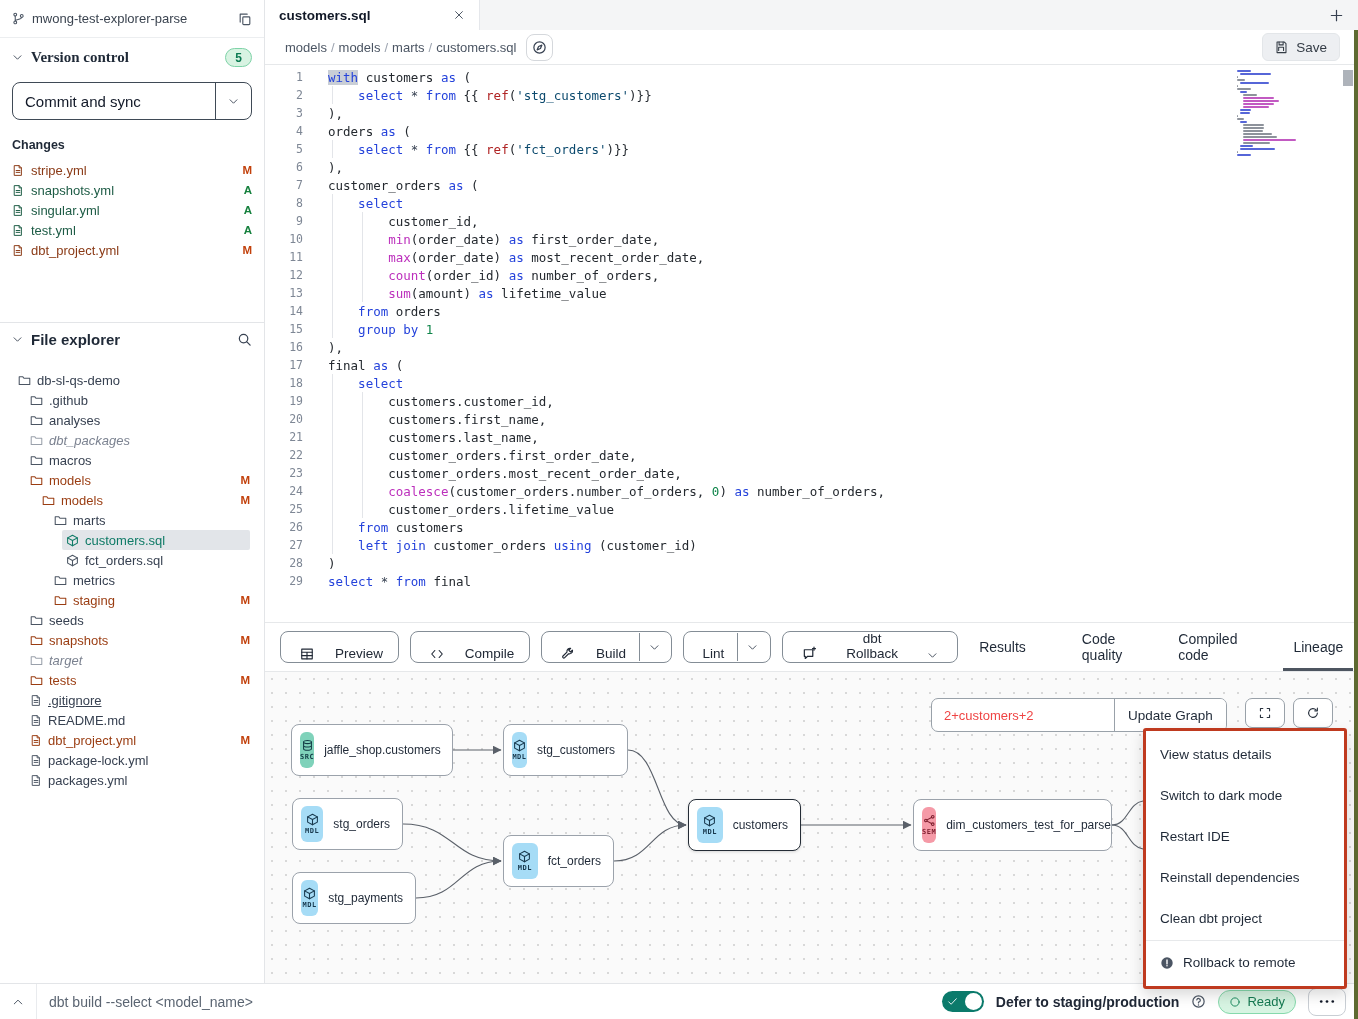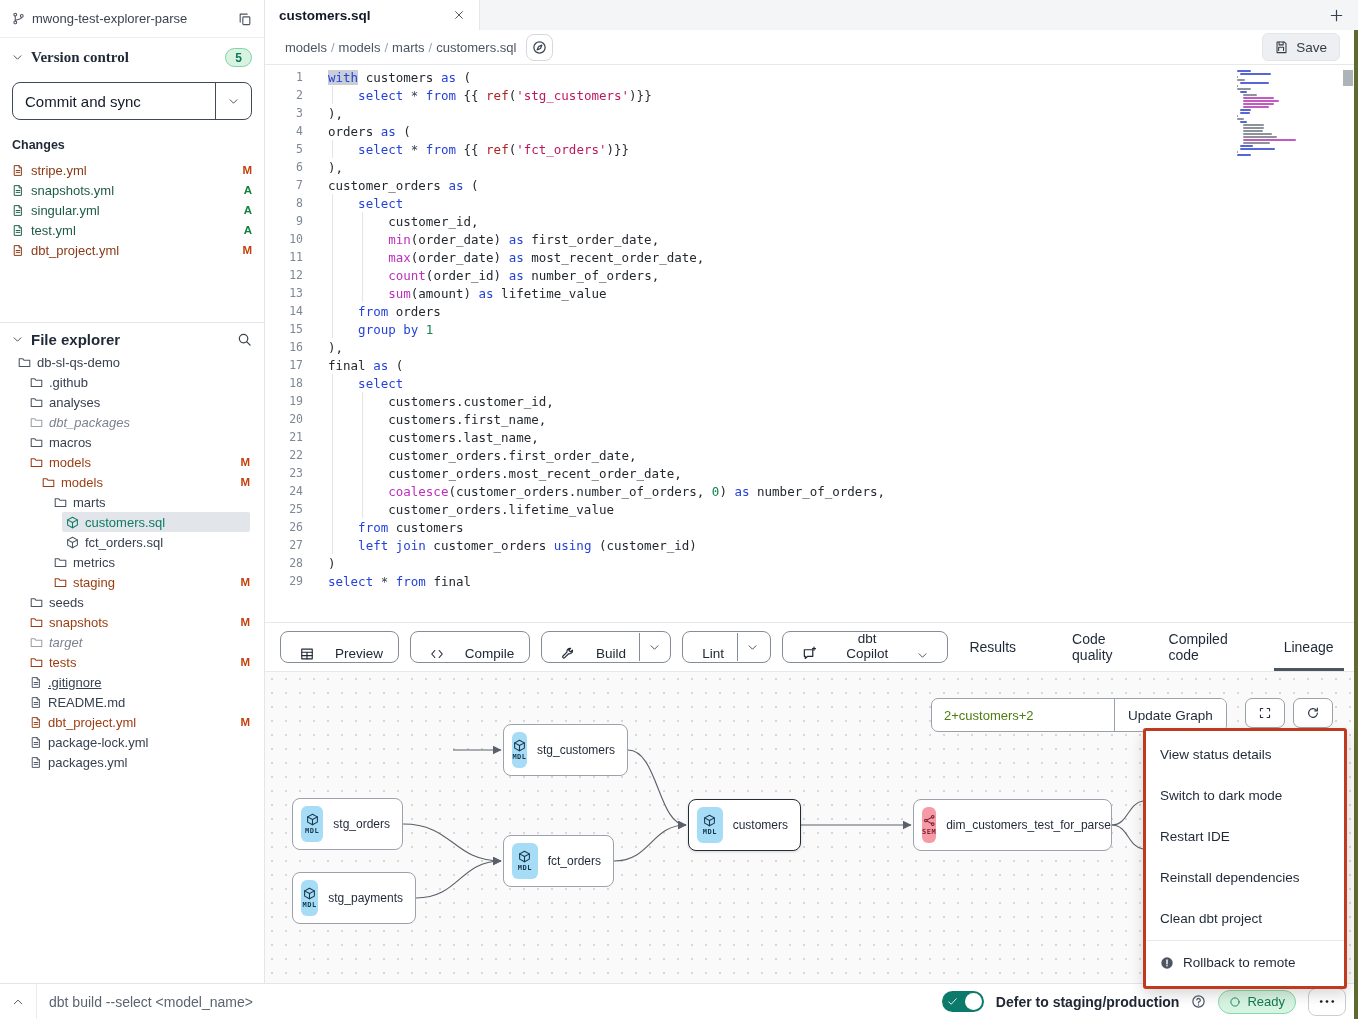--- a/index.html
+++ b/index.html
@@ -28,21 +28,21 @@
   .chg-row{height:20px;display:flex;align-items:center;gap:7px;font-size:13px;cursor:pointer;}
   .chg-row .nm{white-space:nowrap;}
   .chg-row .st{margin-left:auto;font-weight:bold;font-size:11.5px;}
   .chg-M .nm,.chg-M .icon{color:#8a3a16;} .chg-M .st{color:#c2410c;}
   .chg-A .nm,.chg-A .icon{color:#1d5b45;} .chg-A .st{color:#15803d;}
 
   .fe{position:absolute;left:0;top:322px;right:0;border-top:1px solid #e3e5e8;padding:8px 12px 0 12px;}
   .fe-head{display:flex;align-items:center;gap:8px;}
   .fe-title{font-weight:bold;font-size:15px;color:#1f2937;}
   .fe-search{margin-left:auto;color:#374151;cursor:pointer;}
-  .tree{margin-top:4px;}
+  .tree{margin-top:22px;}
   .tree-row{height:20px;display:flex;align-items:center;cursor:pointer;font-size:13px;color:#374151;padding-right:2px;}
   .tree-main{display:flex;align-items:center;gap:6px;flex:1;height:100%;padding:0 4px;border-radius:2px;white-space:nowrap;}
   .tree-row .icon{color:#4b5563;}
   .tree-row .st{margin-left:auto;font-weight:bold;font-size:11.5px;color:#c2410c;padding-left:6px;}
   .tree-mod .tree-main,.tree-mod .icon{color:#9a3d12;}
   .tree-muted .tree-main{color:#7b8290;font-style:italic;}
   .tree-muted .icon{color:#9aa1ab;}
   .tree-sel .tree-main{background:#e2e5e9;color:#0e7a66;}
   .tree-sel .icon{color:#0e7a66;}
 
@@ -60,21 +60,21 @@
   .compass-btn{width:27px;height:27px;border:1px solid #d5d8dc;border-radius:8px;display:flex;align-items:center;justify-content:center;color:#374151;cursor:pointer;background:#fff;}
   .save-btn{margin-left:auto;margin-right:18px;height:28px;background:#edeff2;border:1px solid #e3e6e9;border-radius:6px;
             display:flex;align-items:center;gap:7px;padding:0 12px;font-size:13.5px;color:#343c46;cursor:pointer;}
 
   
   .editor{position:absolute;left:265px;top:65px;right:0;height:557px;background:#fff;overflow:hidden;}
   .code-lines{position:absolute;left:0;top:3px;right:0;}
   .cl{height:18px;display:flex;align-items:center;}
   .gut{width:38px;text-align:right;font-family:"DejaVu Sans Mono",monospace;font-size:11.5px;color:#7e8795;flex:none;}
   .src{padding-left:25px;font-family:"DejaVu Sans Mono",monospace;font-size:12.5px;white-space:pre;color:#1f2430;}
-  .tk-k{color:#2442db;} .tk-f{color:#bc2fbc;} .tk-r{color:#b02424;} .tk-s{color:#be185d;}
+  .tk-k{color:#2442db;} .tk-f{color:#bc2fbc;} .tk-r{color:#b02424;} .tk-s{color:#0c4a6e;}
   .tk-n{color:#0e8449;} .tk-o{color:#374151;} .tk-p{color:#24292f;}
   .tk-kh{color:#2442db;background:#c9ced6;}
   .guide{position:absolute;width:1px;background:#e3e5e9;}
   .minimap{position:absolute;left:972px;top:5px;width:96px;}
   .mm-row{height:2px;margin-bottom:1px;border-radius:1px;}
   .vthumb{position:absolute;right:5px;top:5px;width:10px;height:16px;background:#aeb3ba;}
 
   
   .toolrow{position:absolute;left:265px;top:622px;right:0;height:50px;background:#fff;border-top:1px solid #e6e8ea;
            border-bottom:1px solid #e6e8ea;display:flex;align-items:center;padding:0 15px;gap:11px;}
@@ -92,21 +92,21 @@
            background-image:radial-gradient(circle,#d8d8d8 1px,transparent 1px);background-size:14px 14px;}
   .edges{position:absolute;left:0;top:0;}
   .lnode{position:absolute;background:#fff;border:1px solid #9ba2ab;border-radius:8px;display:flex;align-items:center;
          gap:10px;padding-left:8px;cursor:pointer;}
   .lnode-sel{border:1.5px solid #242c36;box-shadow:0 1px 3px rgba(0,0,0,.15);}
   .lbadge{width:36px;height:36px;border-radius:6px;display:flex;flex-direction:column;align-items:center;justify-content:center;gap:1px;}
   .lbadge .kind{font-size:7px;font-weight:bold;font-family:"DejaVu Sans Mono",monospace;letter-spacing:.5px;}
   .lb-SRC{background:#7fd2ba;color:#123c45;} .lb-MDL{background:#a6dcf6;color:#17384d;} .lb-SEM{background:#f59aa7;color:#7e1f2f;}
   .lnode .lbl{font-size:12px;color:#1f2937;padding-right:12px;white-space:nowrap;}
   .selector{position:absolute;left:666px;top:26px;height:34px;display:flex;background:#fff;border:1px solid #99a1a9;border-radius:7px;overflow:hidden;}
-  .sel-value{width:182px;display:flex;align-items:center;padding-left:12px;font-size:13px;color:#4d7c0f;}
+  .sel-value{width:182px;display:flex;align-items:center;padding-left:12px;font-size:13px;color:#ef4444;}
   .sel-update{border-left:1px solid #99a1a9;display:flex;align-items:center;padding:0 13px;font-size:13.5px;color:#1f2937;cursor:pointer;background:#fff;}
   .gbtn{position:absolute;top:26px;width:40px;height:30px;background:#fff;border:1px solid #99a1a9;border-radius:7px;
         display:flex;align-items:center;justify-content:center;color:#2b3440;cursor:pointer;}
 
   
   .ctxmenu{position:absolute;left:1143px;top:728px;width:204px;background:#fff;border:3px solid #bf3a1f;border-radius:3px;
            box-shadow:0 6px 14px rgba(0,0,0,.15);z-index:50;padding:3px 0;}
   .mi{height:41px;display:flex;align-items:center;padding-left:14px;font-size:13.5px;color:#1f2937;cursor:pointer;gap:9px;}
   .mi .icon{color:#4b5563;}
   .msep{border-top:1px solid #e7e9eb;margin:1px 0;}
@@ -743,21 +743,21 @@
           </span>
         </button>
         <button class="tbtn">
           <span class="seg">
             <span class="icon">
               <svg width="15" height="15" viewBox="0 0 16 16">
                 <path d="M2.5 4h9v7h-5.5l-2.5 2.3V11h-1Z" fill="none" stroke="currentColor" stroke-width="1.3" stroke-linecap="round" stroke-linejoin="round"></path>
                 <path d="M12.8 1.2v3.2M11.2 2.8h3.2" fill="none" stroke="currentColor" stroke-width="1.3" stroke-linecap="round" stroke-linejoin="round"></path>
               </svg>
             </span>
-            <span>dbt Copilot</span>
+            <span>dbt Rollback</span>
             <span class="icon chev-inline">
               <svg width="11" height="11" viewBox="0 0 16 16">
                 <path d="M3 5.5l5 5 5-5" fill="none" stroke="currentColor" stroke-width="1.3" stroke-linecap="round" stroke-linejoin="round"></path>
               </svg>
             </span>
           </span>
         </button>
       </span>
     <span class="rtabs" id="result-tabs">
         <span class="rtab">Results</span>
@@ -791,20 +791,32 @@
         <svg width="14" height="14" viewBox="0 0 16 16">
           <path d="M2.8 5.5V2.8h2.7M13.2 5.5V2.8h-2.7M2.8 10.5v2.7h2.7M13.2 10.5v2.7h-2.7" fill="none" stroke="currentColor" stroke-width="1.3" stroke-linecap="round" stroke-linejoin="round"></path>
         </svg>
       </span>
     <span class="gbtn" style="left:1028px;" id="i-refresh">
         <svg width="14" height="14" viewBox="0 0 16 16">
           <path d="M13 8a5 5 0 1 1-1.4-3.5" fill="none" stroke="currentColor" stroke-width="1.3" stroke-linecap="round" stroke-linejoin="round"></path>
           <path d="M13 2.5v3h-3" fill="none" stroke="currentColor" stroke-width="1.3" stroke-linecap="round" stroke-linejoin="round"></path>
         </svg>
       </span>
+  <div class="lnode" style="left: 26px; top: 52px; width: 162px; height: 52px;">
+        <span class="lbadge lb-SRC">
+          <span class="icon">
+            <svg width="13" height="13" viewBox="0 0 16 16">
+              <ellipse cx="8" cy="3.8" rx="4.8" ry="1.9" fill="none" stroke="currentColor" stroke-width="1.3" stroke-linecap="round" stroke-linejoin="round"></ellipse>
+              <path d="M3.2 3.8v8.2c0 1 2.1 1.9 4.8 1.9s4.8-.9 4.8-1.9V3.8M3.2 8c0 1 2.1 1.9 4.8 1.9S12.8 9 12.8 8" fill="none" stroke="currentColor" stroke-width="1.3" stroke-linecap="round" stroke-linejoin="round"></path>
+            </svg>
+          </span>
+          <span class="kind">SRC</span>
+        </span>
+        <span class="lbl">jaffle_shop.customers</span>
+      </div>
       <div class="lnode" style="left: 238px; top: 52px; width: 125px; height: 52px;">
         <span class="lbadge lb-MDL">
           <span class="icon">
             <svg width="13" height="13" viewBox="0 0 16 16">
               <path d="M8 1.5 14 4.8v6.4L8 14.5 2 11.2V4.8Z" fill="none" stroke="currentColor" stroke-width="1.3" stroke-linecap="round" stroke-linejoin="round"></path>
               <path d="M2 4.8 8 8l6-3.2M8 8v6.5" fill="none" stroke="currentColor" stroke-width="1.3" stroke-linecap="round" stroke-linejoin="round"></path>
             </svg>
           </span>
           <span class="kind">MDL</span>
         </span>

